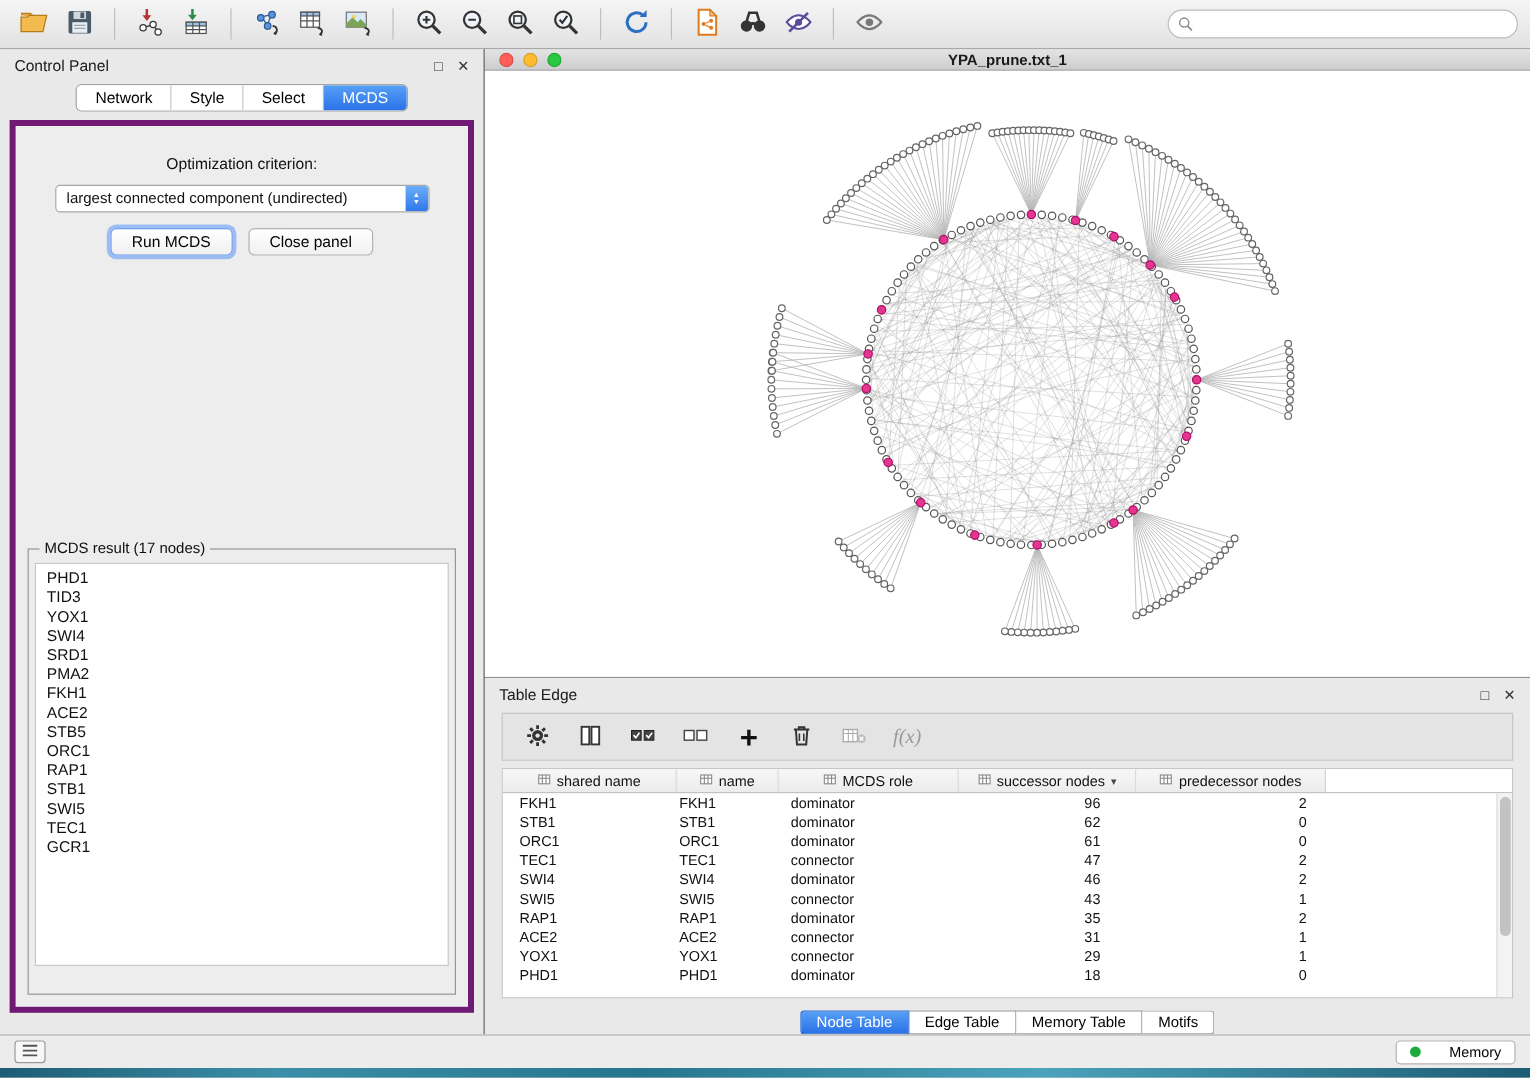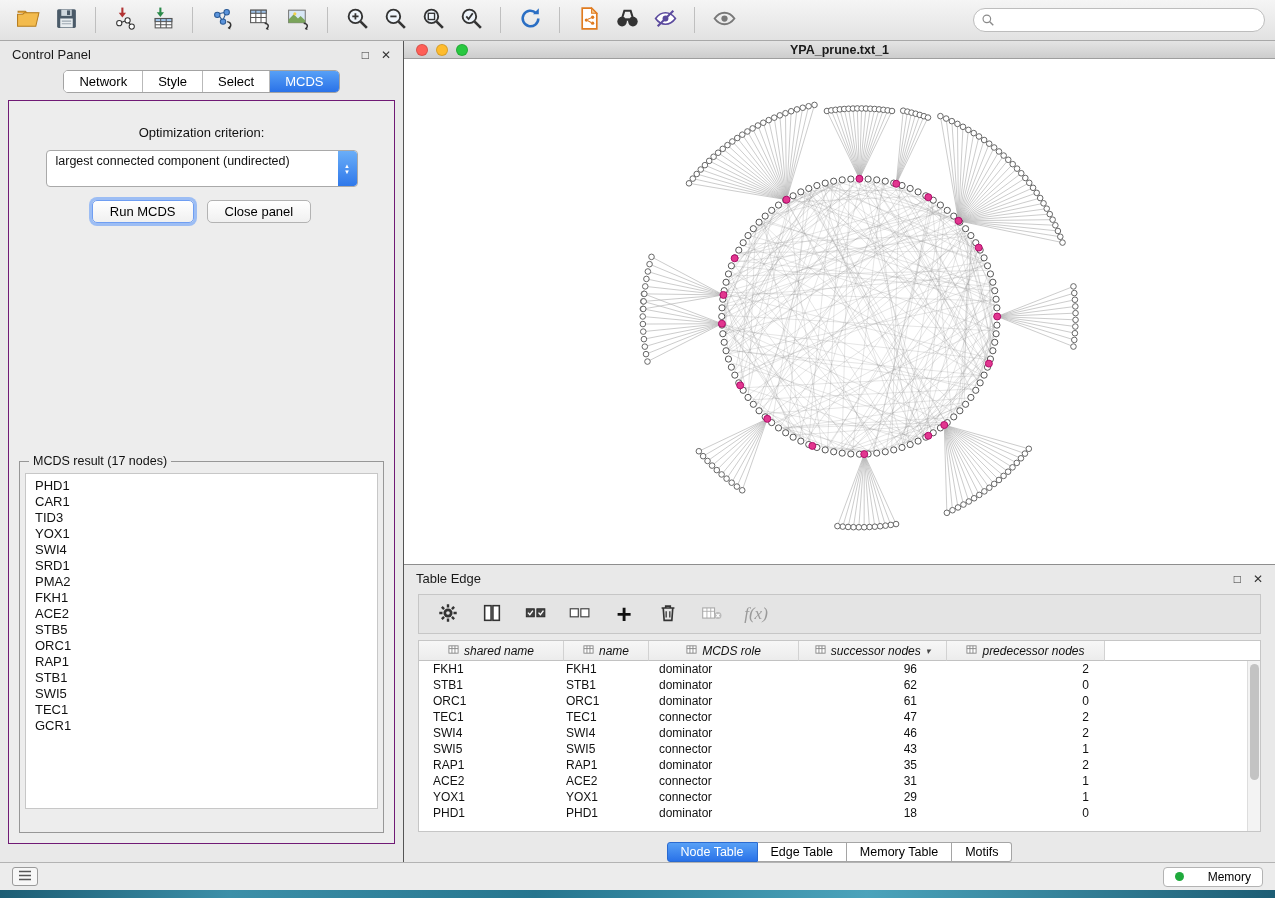--- a/index.html
+++ b/index.html
@@ -26,24 +26,24 @@
   .control-panel { width:403px; flex:none; background:#e9e9e9; display:flex; flex-direction:column; }
   .panel-header { height:27px; flex:none; display:flex; align-items:center; padding:0 12px; font-size:13px; color:#1a1a1a; }
   .win-btns { margin-left:auto; display:flex; gap:12px; }
   .win-btn { border:none; background:none; font-size:12px; color:#333; cursor:pointer; line-height:1; padding:0; }
   .seg-wrap { display:flex; justify-content:center; padding:2px 0 7px; }
   .seg { display:flex; border:1px solid #a3a3a3; border-radius:5px; overflow:hidden; background:#fff; }
   .seg-item { padding:3px 15px; font-size:13px; border:none; background:#fff; cursor:pointer;
               border-right:1px solid #b9b9b9; font-family:inherit; }
   .seg-item:last-child { border-right:none; }
   .seg-item.active { background:linear-gradient(#57a0f6,#2a72e8); color:#fff; }
-  .cp-body { flex:1; margin:0 8px 18px; background:#ededed; border:1px solid #701a75;
+  .cp-body { flex:1; margin:0 8px 18px; background:#ededed; border:5px solid #701a75;
              display:flex; flex-direction:column; min-height:0; }
   .opt-label { text-align:center; font-size:13px; margin-top:24px; }
-  .combo { position:relative; width:312px; height:37px; margin:10px auto 0; background:#fff;
+  .combo { position:relative; width:312px; height:23px; margin:10px auto 0; background:#fff;
            border:1px solid #a9a9a9; border-radius:4px; font-size:12.5px; line-height:21px;
            padding:0 42px 0 9px; cursor:pointer; white-space:nowrap; overflow:hidden; }
   .combo-btn { position:absolute; right:0; top:0; bottom:0; width:19px; border-radius:0 3px 3px 0;
                background:linear-gradient(#6aaef8,#2f78ea); display:flex; flex-direction:column;
                align-items:center; justify-content:center; color:#fff; }
   .combo-btn span { font-size:6px; line-height:6px; }
   .btn-row { display:flex; justify-content:center; gap:13px; margin-top:13px; }
   .btn { background:linear-gradient(#ffffff,#f0f0f0); border:1px solid #b3b3b3; border-radius:5px;
          padding:3px 17px; font-size:13px; cursor:pointer; font-family:inherit; }
   .btn.focused { box-shadow:0 0 0 3px rgba(90,150,250,.55); border-color:#6f9ef2; }
@@ -76,21 +76,21 @@
   .tpbtn { width:34px; height:30px; border:none; background:transparent; display:flex; align-items:center;
            justify-content:center; cursor:pointer; }
   .tpbtn svg { width:22px; height:22px; }
   .plus-glyph { font-size:26px; font-weight:bold; color:#111; line-height:22px; }
   .fx { font-family:"Liberation Serif", serif; font-style:italic; color:#9a9a9a; font-size:17px; }
   .tp-table { flex:1; margin:0 14px; background:#fff; border:1px solid #c6c6c6; position:relative;
               overflow:hidden; min-height:0; }
   .tb-grid { display:grid; grid-template-columns:145px 85px 150px 148px 158px 1fr; }
   .th { background:linear-gradient(#f7f7f7,#ececec); border-right:1px solid #d2d2d2; border-bottom:1px solid #c2c2c2;
         font-size:12px; height:20px; display:flex; align-items:center; justify-content:center; gap:5px;
-        cursor:pointer; white-space:nowrap; overflow:hidden;font-style:italic; }
+        cursor:pointer; white-space:nowrap; overflow:hidden; }
   .th .sort-arrow { font-size:9px; color:#444; }
   .trow { height:16px; }
   .tcell { font-size:12px; line-height:16px; white-space:nowrap; overflow:hidden; }
   .tcell.c0 { padding-left:14px; }
   .tcell.c1 { padding-left:2px; }
   .tcell.c2 { padding-left:10px; }
   .tcell.c3 { text-align:right; padding-right:30px; }
   .tcell.c4 { text-align:right; padding-right:16px; }
   .tscroll { position:absolute; right:0; top:20px; bottom:0; width:13px; background:#f3f3f3; border-left:1px solid #ddd; }
   .tthumb { position:absolute; left:2px; top:3px; width:9px; height:68%; background:#c3c3c3; border-radius:5px; cursor:grab; }
@@ -289,21 +289,20 @@
         </div>
         <div class="btn-row">
           <button class="btn focused">Run MCDS</button>
           <button class="btn">Close panel</button>
         </div>
         <div class="cp-spacer"></div>
         <div class="result-group">
           <span class="result-legend">MCDS result (17 nodes)</span>
           <div class="result-list" id="mcds-list">
               <div class="mcds-item">PHD1</div>
-              <div class="mcds-item">CAR1</div>
               <div class="mcds-item">TID3</div>
               <div class="mcds-item">YOX1</div>
               <div class="mcds-item">SWI4</div>
               <div class="mcds-item">SRD1</div>
               <div class="mcds-item">PMA2</div>
               <div class="mcds-item">FKH1</div>
               <div class="mcds-item">ACE2</div>
               <div class="mcds-item">STB5</div>
               <div class="mcds-item">ORC1</div>
               <div class="mcds-item">RAP1</div>

